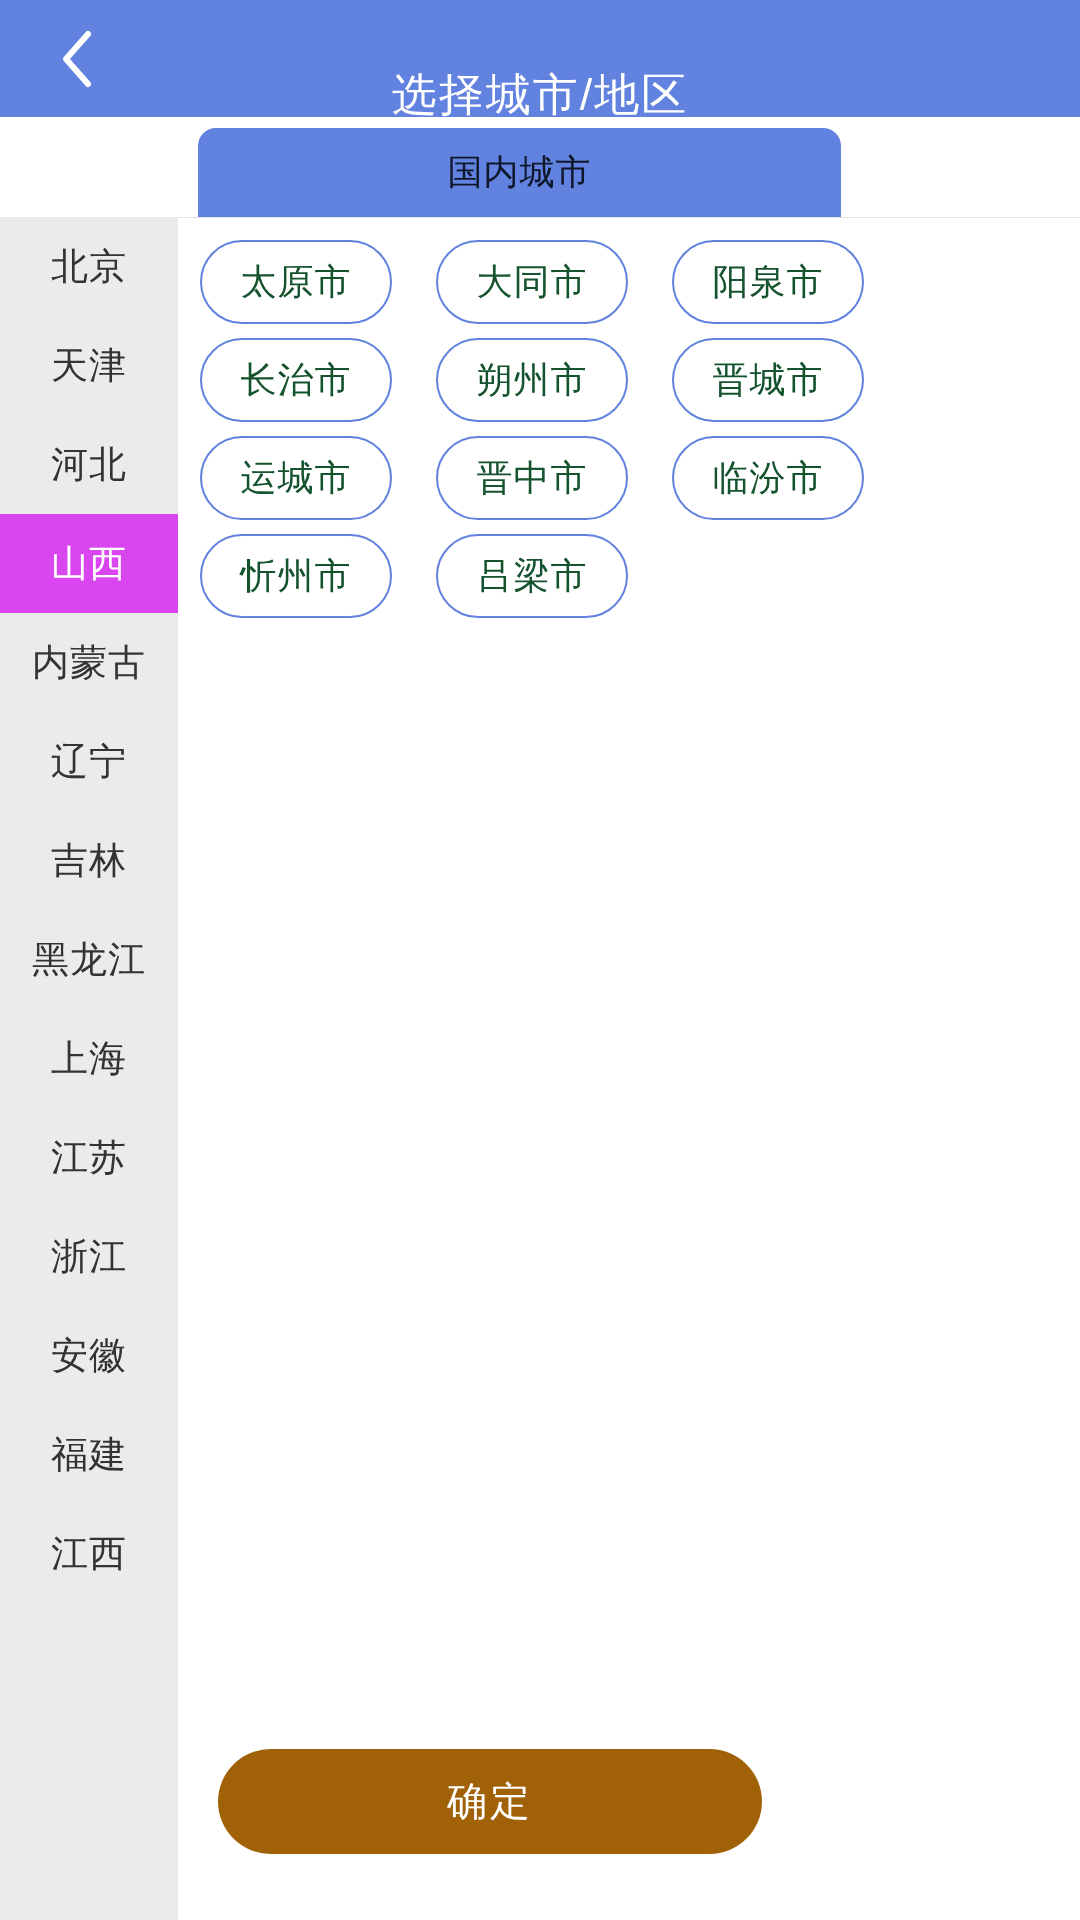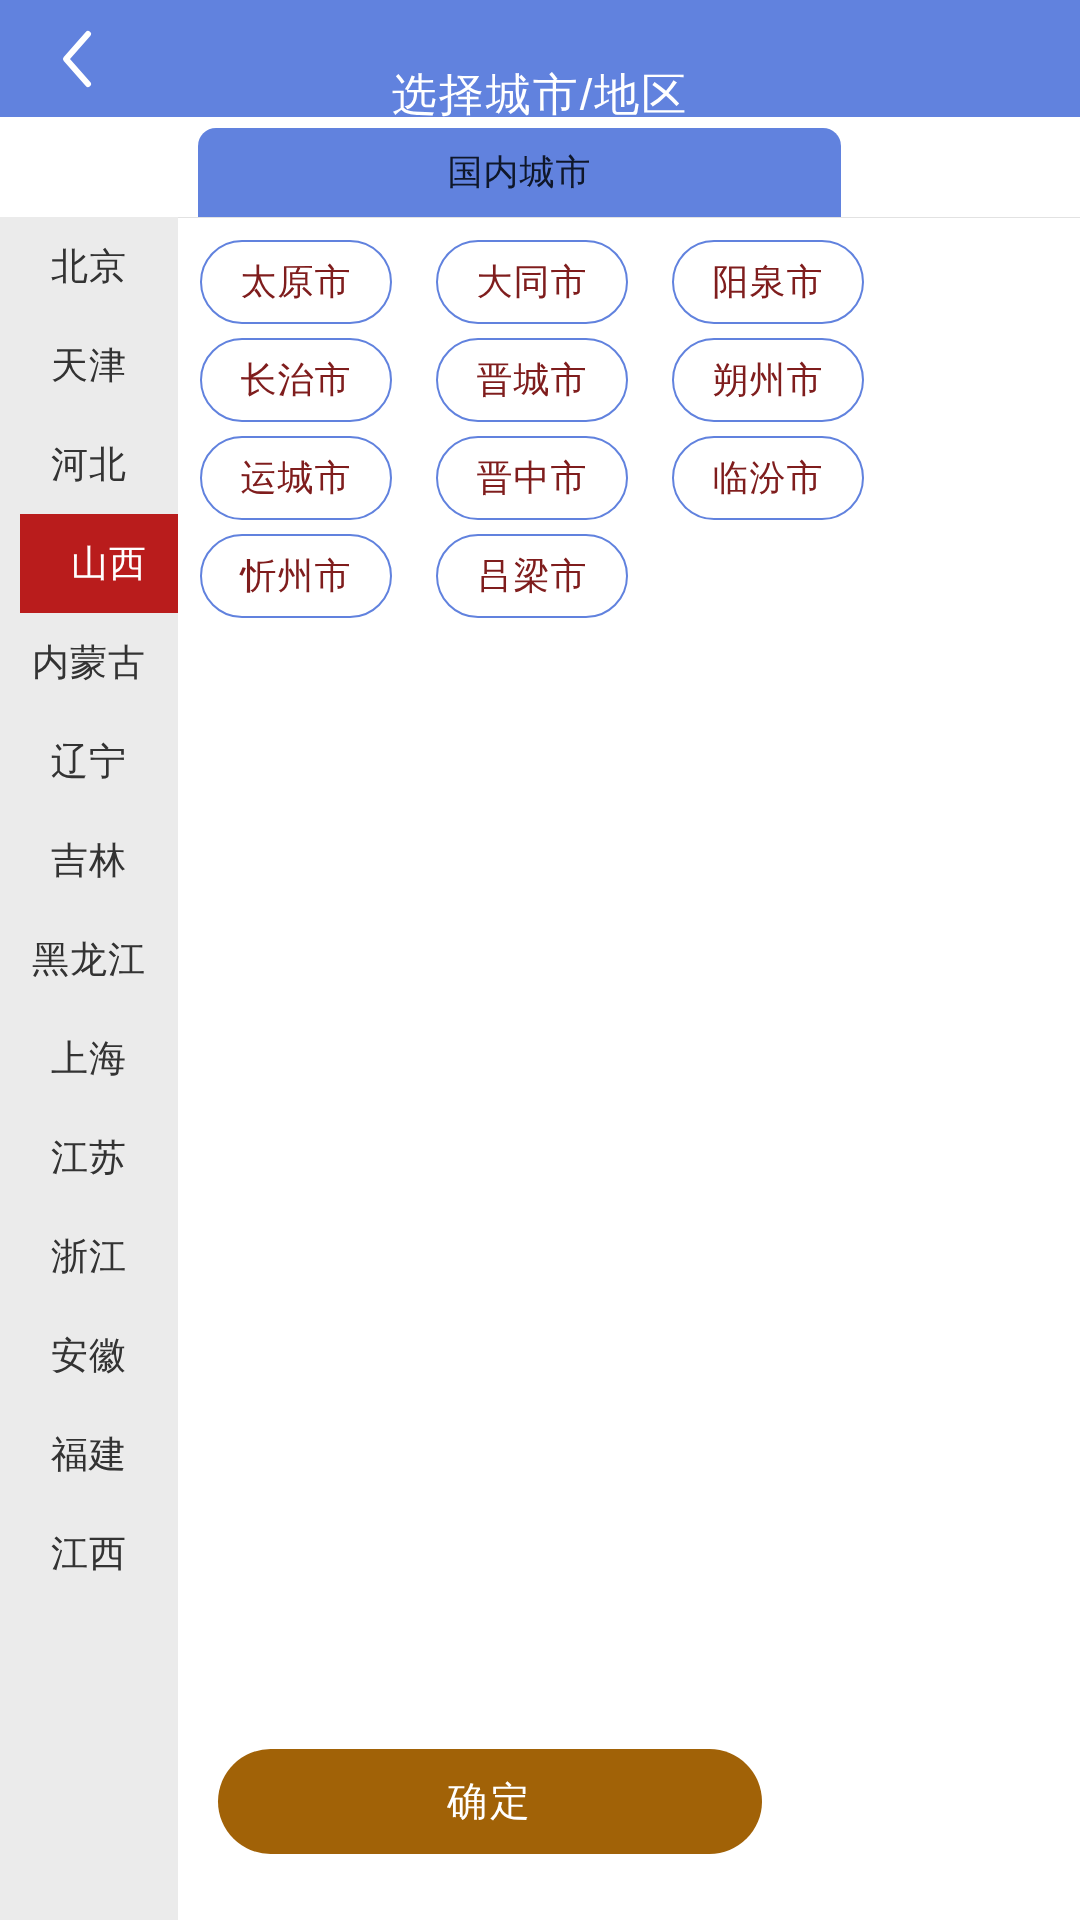--- a/index.html
+++ b/index.html
@@ -47,37 +47,37 @@
   .sidebar {
     position:absolute; left:0; top:0; width:178px; height:1703px;
     background:#EBEBEB;
     overflow:hidden;
   }
   .side-item {
     height:99px; width:178px;
     display:flex; align-items:center; justify-content:center;
     color:#333333; font-size:37px; letter-spacing:1px;
   }
-  .side-item.selected { background:#b91c1c; color:#ffffff;margin-left:20px; }
+  .side-item.selected { background:#d946ef; color:#ffffff; }
 
   .content {
     position:absolute; left:178px; top:0; width:902px; height:1703px;
     background:#ffffff; border-top:1px solid #E2E2E2;
   }
   .chip-grid {
     position:absolute; left:0; top:0; width:902px;
     padding:22px 0 0 22px;
     display:flex; flex-wrap:wrap;
   }
   .chip {
     width:192px; height:84px; margin:0 44px 14px 0;
     border:2px solid #6182DE; border-radius:44px;
     background:#ffffff;
     display:flex; align-items:center; justify-content:center;
-    color:#7f1d1d; font-size:36px; letter-spacing:1px;
+    color:#14532d; font-size:36px; letter-spacing:1px;
   }
   .chip:nth-child(3n) { margin-right:0; }
 
   
   .confirm-wrap {
     position:absolute; left:178px; top:1515px; width:902px; height:188px;
     background:#ffffff;
   }
   .confirm-btn {
     position:absolute; left:40px; top:17px; width:544px; height:105px;
@@ -125,22 +125,22 @@
       <div class="side-item">福建</div>
       <div class="side-item">江西</div>
     </div>
 
     <div class="content">
       <div class="chip-grid">
         <div class="chip">太原市</div>
         <div class="chip">大同市</div>
         <div class="chip">阳泉市</div>
         <div class="chip">长治市</div>
+        <div class="chip">朔州市</div>
         <div class="chip">晋城市</div>
-        <div class="chip">朔州市</div>
         <div class="chip">运城市</div>
         <div class="chip">晋中市</div>
         <div class="chip">临汾市</div>
         <div class="chip">忻州市</div>
         <div class="chip">吕梁市</div>
       </div>
     </div>
 
     <div class="confirm-wrap">
       <button class="confirm-btn">确定</button>

